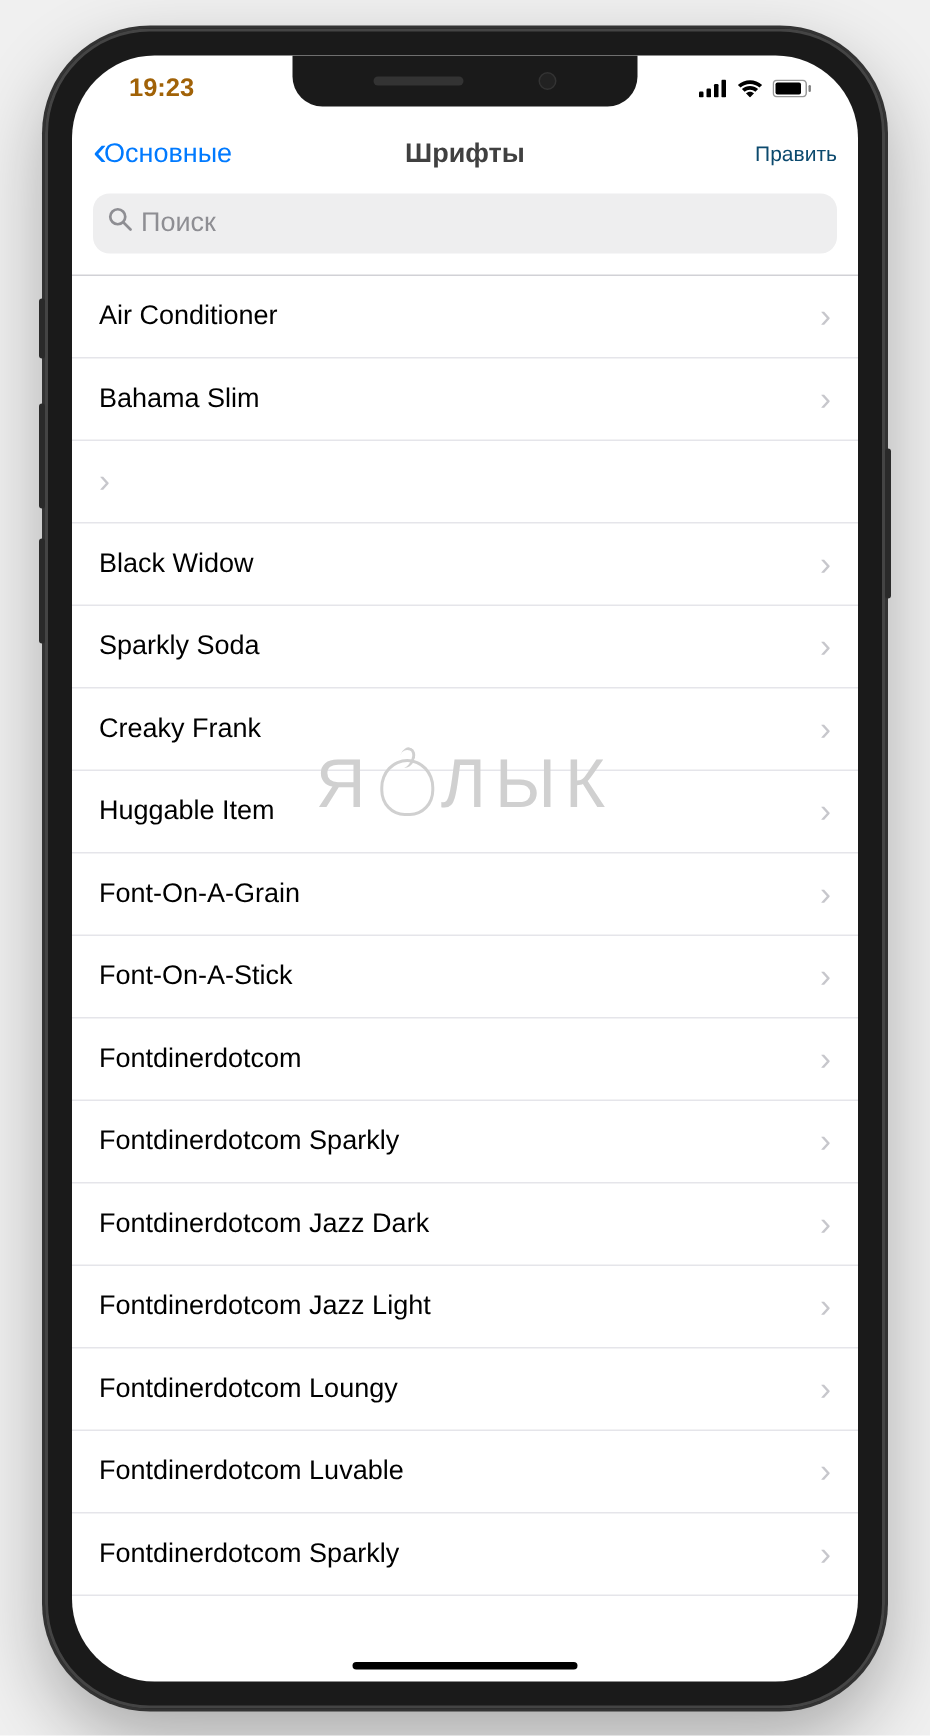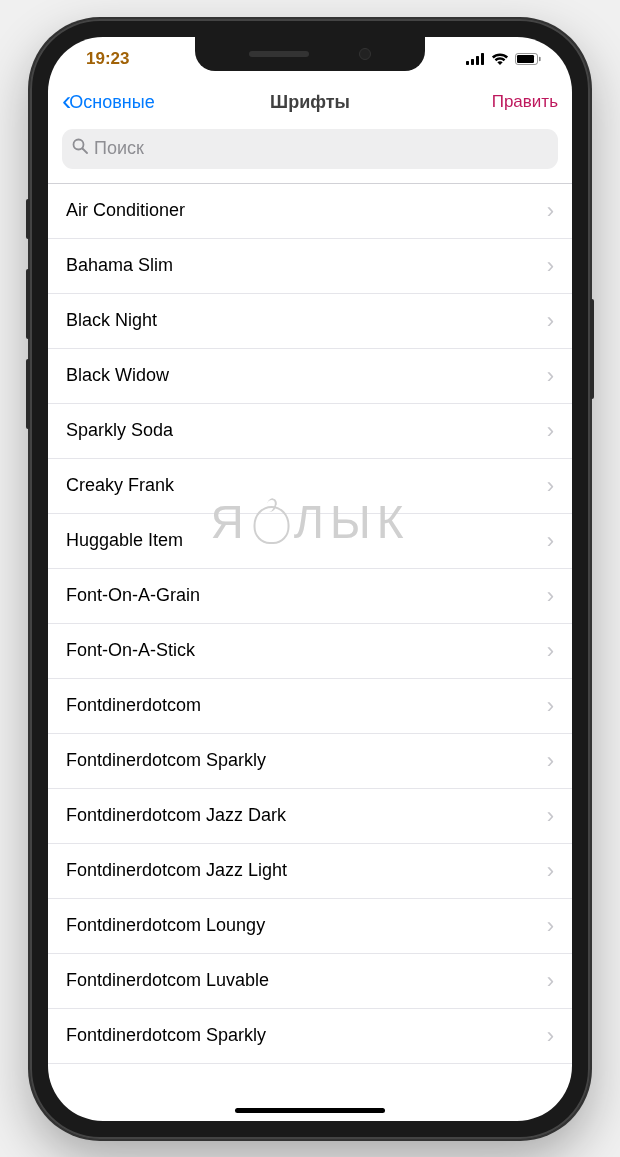--- a/index.html
+++ b/index.html
@@ -96,22 +96,22 @@
     }
     .nav-title {
       font-size: 18px;
       font-weight: 600;
       color: #404040;
       position:absolute;
       left:50%;
       transform:translateX(-50%);
     }
     .nav-edit {
-      color: #be185d;
-      font-size: 17px;
+      color: #0c4a6e;
+      font-size: 14px;
       cursor: pointer;
     }
     .search-wrap {
       padding: 4px 14px 14px;
       border-bottom: 0.5px solid #d1d1d6;
       background:#fff;
     }
     .searchbar {
       background: #eeeeef;
       border-radius: 11px;
@@ -280,21 +280,20 @@
       <div class="list" id="font-list">
           <div class="list-row">
             <span class="label">Air Conditioner</span>
             <span class="chevron-right">›</span>
           </div>
           <div class="list-row">
             <span class="label">Bahama Slim</span>
             <span class="chevron-right">›</span>
           </div>
           <div class="list-row">
-            <span class="label">Black Night</span>
             <span class="chevron-right">›</span>
           </div>
           <div class="list-row">
             <span class="label">Black Widow</span>
             <span class="chevron-right">›</span>
           </div>
           <div class="list-row">
             <span class="label">Sparkly Soda</span>
             <span class="chevron-right">›</span>
           </div>

